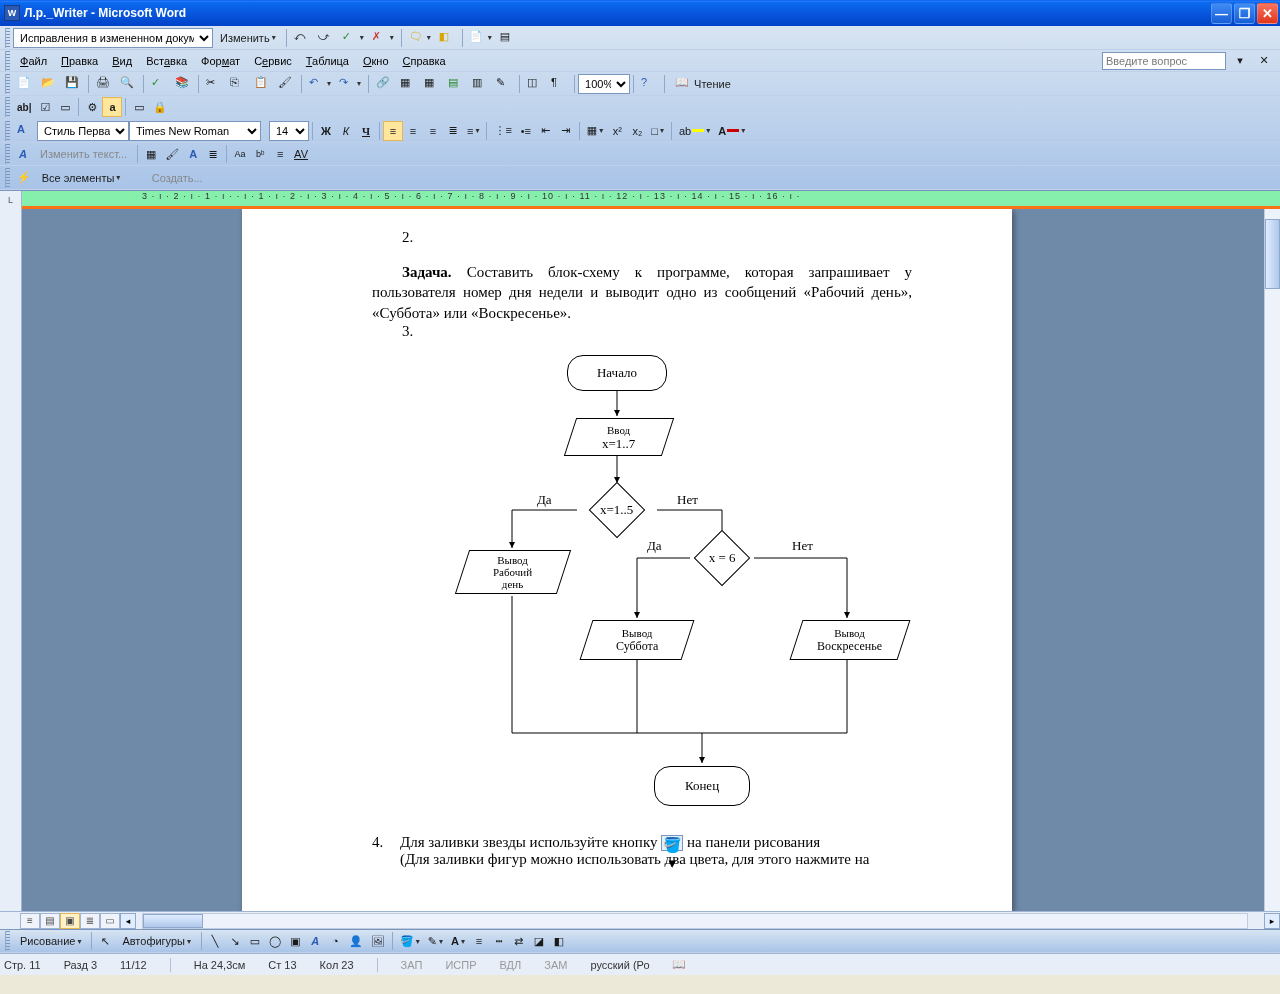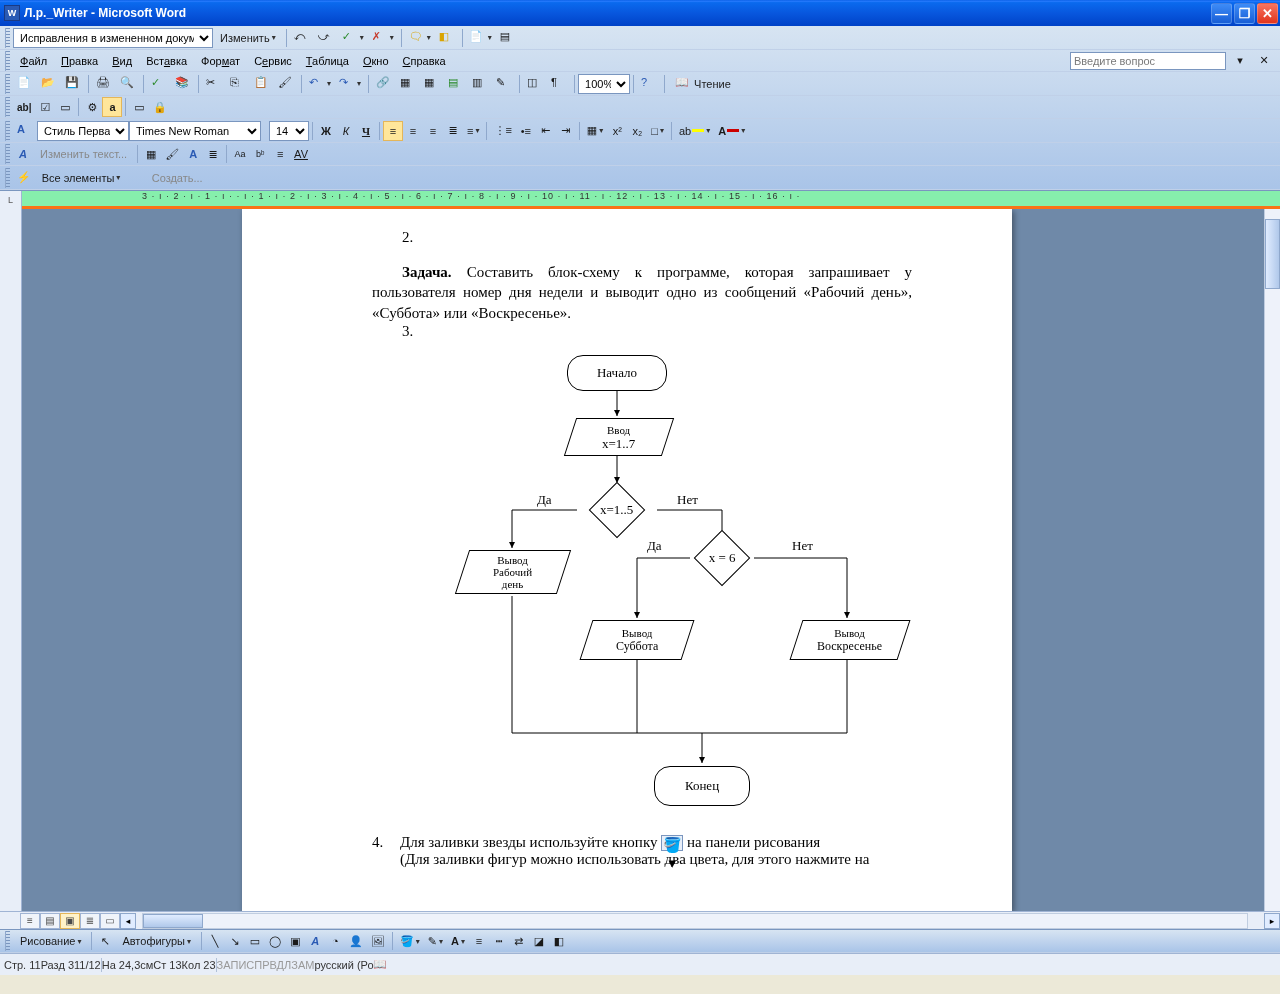--- a/index.html
+++ b/index.html
@@ -23,21 +23,21 @@
 .tbbtn.dd::after { content: "▾"; font-size: 8px; margin-left: 2px; color: #333; }
 .sep { width: 1px; height: 18px; background: #8fa8cc; margin: 0 3px; }
 .tbselect { height: 20px; border: 1px solid #7a96bf; background: #fff; font-size: 11px; padding: 0 2px; }
 .tbselect.small { width: 40px; margin-left: 8px; }
 .icon16 { width: 16px; height: 16px; display: inline-block; }
 .icon-underline { text-decoration: underline; font-weight: bold; font-family: "Times New Roman"; }
 .menubar { display: flex; align-items: center; min-height: 22px; padding: 0 2px; border-bottom: 1px solid #c0d0e8; }
 .menuitem { padding: 2px 7px; cursor: pointer; }
 .menuitem u { text-decoration: underline; }
 .menubar-right { margin-left: auto; display: flex; align-items: center; gap: 4px; padding-right: 4px; }
-.helpbox { width: 156px; height: 18px; border: 1px solid #7a96bf; background: #fff; color: #7a7a7a; padding: 0 3px; font-size: 11px; display:flex; align-items:center; }
+.helpbox { width: 124px; height: 18px; border: 1px solid #7a96bf; background: #fff; color: #7a7a7a; padding: 0 3px; font-size: 11px; display:flex; align-items:center; }
 
 
 .workspace { position: relative; height: 702px; display: flex; }
 .vruler { width: 22px; background: #e8eef8; border-right: 1px solid #a0b4d4; }
 .hruler-wrap { height: 18px; display: flex; }
 .hruler-corner { width: 22px; background:#e8eef8; border-right:1px solid #a0b4d4; display:flex; align-items:center; justify-content:center; font-size:9px; color:#5a5a5a; }
 .hruler { flex:1; background: #86efac; border-bottom: 3px solid #f97316; position: relative; white-space: nowrap; overflow: hidden; }
 .hruler .ticks { position:absolute; left:0; top:0; right:0; height:100%; font-size:9px; color:#333; letter-spacing: 1px; padding-left:120px; }
 .docarea { flex: 1; background: #6f89a8; overflow: hidden; position: relative; }
 .page { position: absolute; left: 220px; top: 0; width: 770px; height: 702px; background: #fff; box-shadow: 2px 2px 6px rgba(0,0,0,0.4); padding: 20px 100px 0 130px; font-family: "Times New Roman", serif; font-size: 15px; color: #000; }
@@ -57,21 +57,21 @@
 
 
 .hscroll { height: 18px; background: #e8eef8; border-top: 1px solid #a0b4d4; display:flex; align-items:center; }
 .viewbtns { display:flex; padding-left: 20px; gap:0; }
 .viewbtn { width: 20px; height: 16px; border: 1px solid #a0b4d4; background:#f0f4fa; display:flex; align-items:center; justify-content:center; cursor:pointer; font-size:10px; color:#4a4a4a; }
 .viewbtn.active { background:#fff2c8; border-color:#e4b65a; }
 .scrolltrack { flex:1; height:16px; margin:0 16px 0 6px; background: #eef2fa; border:1px solid #c0cde0; position:relative; }
 .scrollthumb { position:absolute; left:0; top:0; height:14px; width:60px; background: linear-gradient(to bottom,#e0ecff,#b0c8ea); border:1px solid #8fa8cc; }
 .scrollbtn { width:16px; height:16px; background:#e0ecff; border:1px solid #8fa8cc; display:flex; align-items:center; justify-content:center; font-size:9px; cursor:pointer; }
 
-.statusbar { height: 22px; background: #e8eef8; border-top: 1px solid #a0b4d4; display: flex; align-items: center; font-size: 11px; color: #333; padding: 0 4px; gap: 0; }
+.statusbar { height: 22px; background: #e8eef8; border-top: 1px solid #a0b4d4; display: flex; align-items: center; font-size: 11px; color: #333; padding: 0 4px; gap: 23px; }
 .statusbar .dim { color:#999; }
 .statusbar .sep2 { width:1px; height:14px; background:#b0c0d8; }
 
 .vscroll { position: absolute; right: 0; top: 0; bottom: 0; width: 16px; background: #eef2fa; border-left: 1px solid #c0cde0; }
 .vscroll .thumb { position:absolute; top:10px; left:0; right:0; height:70px; background:linear-gradient(to right,#e0ecff,#b0c8ea); border:1px solid #8fa8cc; }
 
 svg.fc-lines { position:absolute; left:0; top:0; pointer-events:none; }
 </style>
 </head>
 <body>

